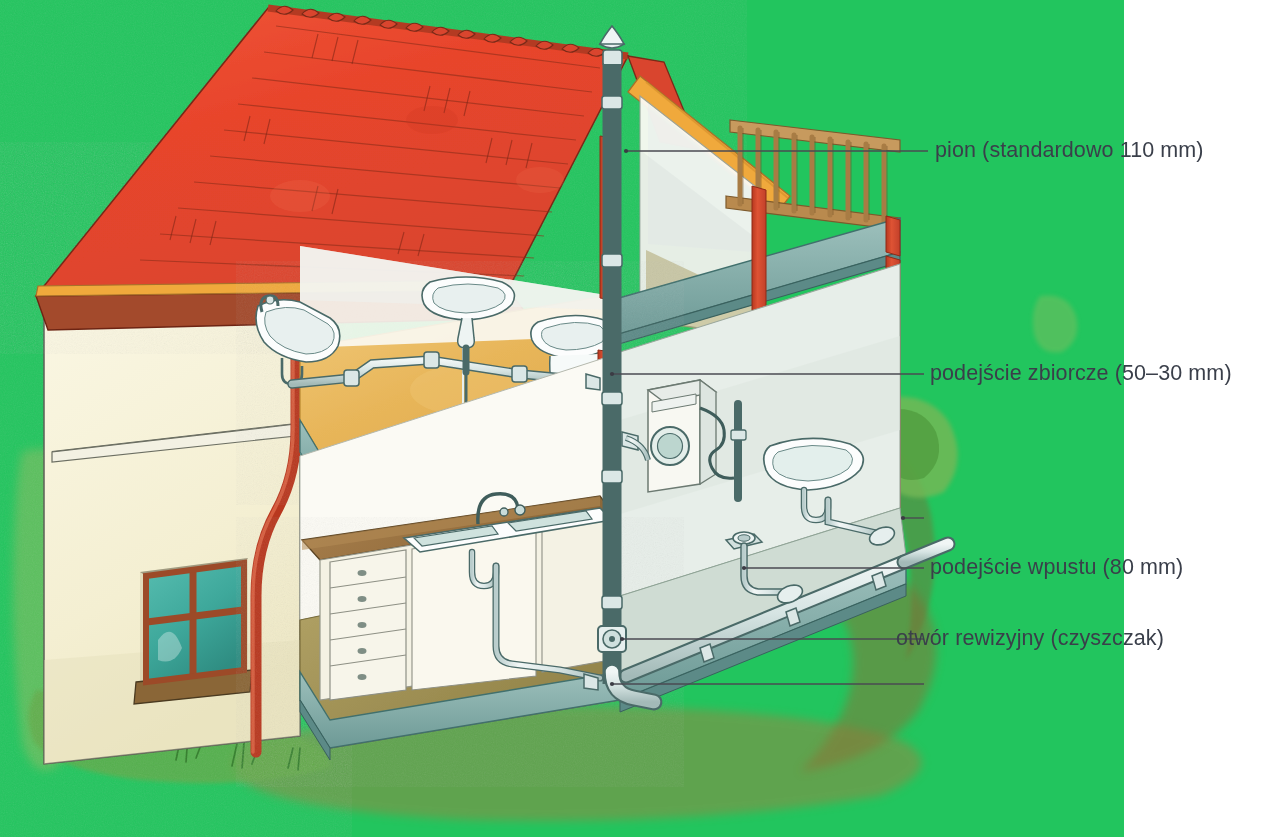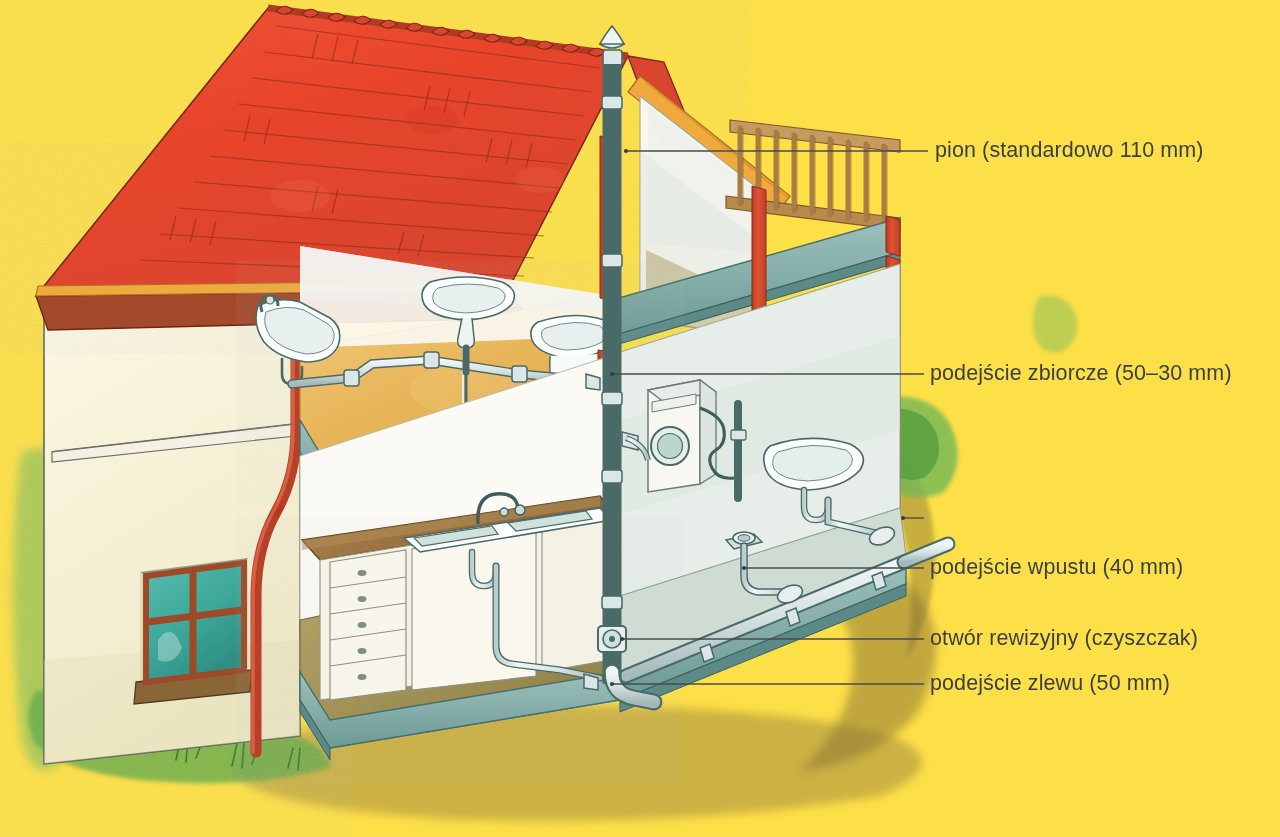--- a/index.html
+++ b/index.html
@@ -1,21 +1,21 @@
 <!DOCTYPE html>
 <html lang="pl"><head>
 <meta charset="utf-8">
 <title>Instalacja kanalizacyjna w domu — przekrój</title>
 <style>
   html,body{margin:0;padding:0;background:#ffffff;}
   body{
     width:1280px;height:837px;overflow:hidden;
     font-family:"Liberation Sans","DejaVu Sans",sans-serif;
   }
-  #stage{position:relative;width:1280px;height:837px;background:#fde047;}
+  #stage{position:relative;width:1124px;height:837px;background:#22c55e;}
   #art{position:absolute;inset:0;width:1280px;height:837px;}
   .lbl{
     position:absolute;
     color:#3a3f4a;
     font-family:"Liberation Sans","DejaVu Sans",sans-serif;
     font-size:21.5px;
     letter-spacing:.1px;
     white-space:nowrap;
     line-height:1;
   }
@@ -519,19 +519,18 @@
       <circle cx="622" cy="639" r="2.1"></circle>
       <circle cx="612" cy="684" r="2.1"></circle>
     </g>
   </svg>
 
   <div class="lbl" style="left:935px;top:140px;">pion (standardowo 110 mm)</div>
 
   <div class="lbl" style="left:930px;top:363px;">podejście zbiorcze (50–30 mm)</div>
 
 
-  <div class="lbl" style="left:930px;top:557px;">podejście wpustu (40 mm)</div>
-
-  <div class="lbl" style="left:930px;top:628px;">otwór rewizyjny (czyszczak)</div>
-
-  <div class="lbl" style="left:930px;top:673px;">podejście zlewu (50 mm)</div>
+  <div class="lbl" style="left:930px;top:557px;">podejście wpustu (80 mm)</div>
+
+  <div class="lbl" style="left:896px;top:628px;">otwór rewizyjny (czyszczak)</div>
+
 
 </div>
 
 </body></html>

